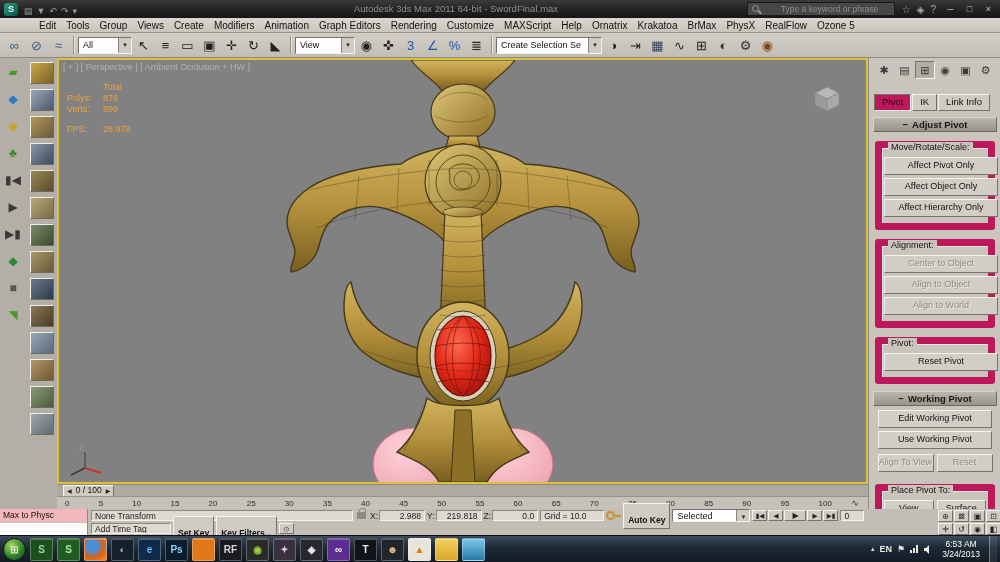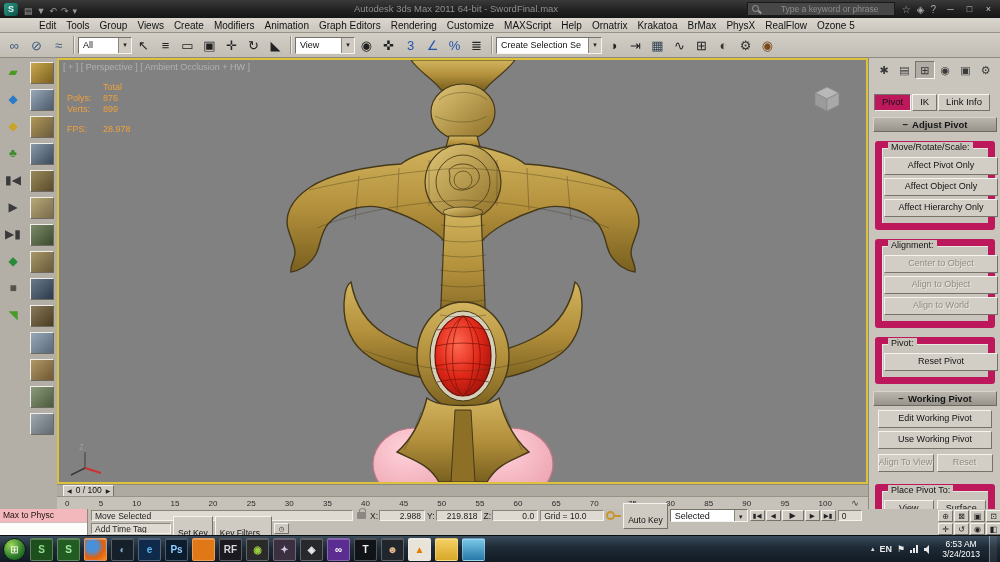--- a/index.html
+++ b/index.html
@@ -91,21 +91,21 @@
   
   #statusarea{position:absolute;left:0;top:509px;width:1000px;height:26px;background:#c2beb6;
     display:grid;grid-template-columns:88px 1fr 64px;}
   #mini-listener{display:flex;flex-direction:column;border-right:1px solid #8e8a80;}
   #macro-row{flex:1;background:#f2b8bc;font-size:8.5px;color:#201010;line-height:13px;padding:0 3px;white-space:nowrap;overflow:hidden;}
   #listener-row{flex:1;background:#fdfdfb;border-top:1px solid #c8c4bc;}
   .st-row{display:flex;align-items:center;gap:2px;padding:0 3px;height:13px;}
   .sunken{background:#dedad2;border:1px solid;border-color:#8a867e #f5f3ed #f5f3ed #8a867e;
     font-size:8.5px;color:#222;line-height:10px;padding:0 3px;box-sizing:border-box;height:11px;white-space:nowrap;overflow:hidden;}
   .raised{background:#cfcbc3;border:1px solid;border-color:#f5f3ed #76726a #76726a #f5f3ed;
-    font-size:8.5px;color:#111;line-height:9px;padding:12px 4px;box-sizing:border-box;height:11px;white-space:nowrap;}
+    font-size:8.5px;color:#111;line-height:9px;padding:12px 4px;box-sizing:border-box;height:11px;white-space:nowrap;font-weight:bold;}
   #sel-field{width:262px;}
   #prompt-field{width:470px;}
   .coord{display:flex;align-items:center;gap:1px;}
   .coord-label{font-size:8.5px;color:#222;}
   .coord-field{width:46px;text-align:right;}
   #grid-field{width:64px;}
   #addtag-field{width:80px;}
   .key-icon{display:inline-flex;align-items:center;width:15px;height:10px;}
   .key-icon::before{content:"";width:5px;height:5px;border:2px solid #c9952a;border-radius:50%;}
   .key-icon::after{content:"";width:6px;height:2px;background:#c9952a;}
@@ -512,21 +512,21 @@
     <span class="ruler-tools">∿</span>
   </div>
 
   <div id="statusarea">
     <div id="mini-listener">
       <div id="macro-row">Max to Physc</div>
       <div id="listener-row"></div>
     </div>
     <div>
       <div class="st-row">
-        <span class="sunken" id="sel-field">Move Selected</span>
+        <span class="sunken" id="sel-field">None Transform</span>
         <span class="lock-icon"></span>
         <span style="display:flex;gap:2px">
 
         <span class="coord">
               <span class="coord-label">X:</span>
               <span class="coord-field sunken">2.988</span>
             </span>
             <span class="coord">
               <span class="coord-label">Y:</span>
               <span class="coord-field sunken">219.818</span>

